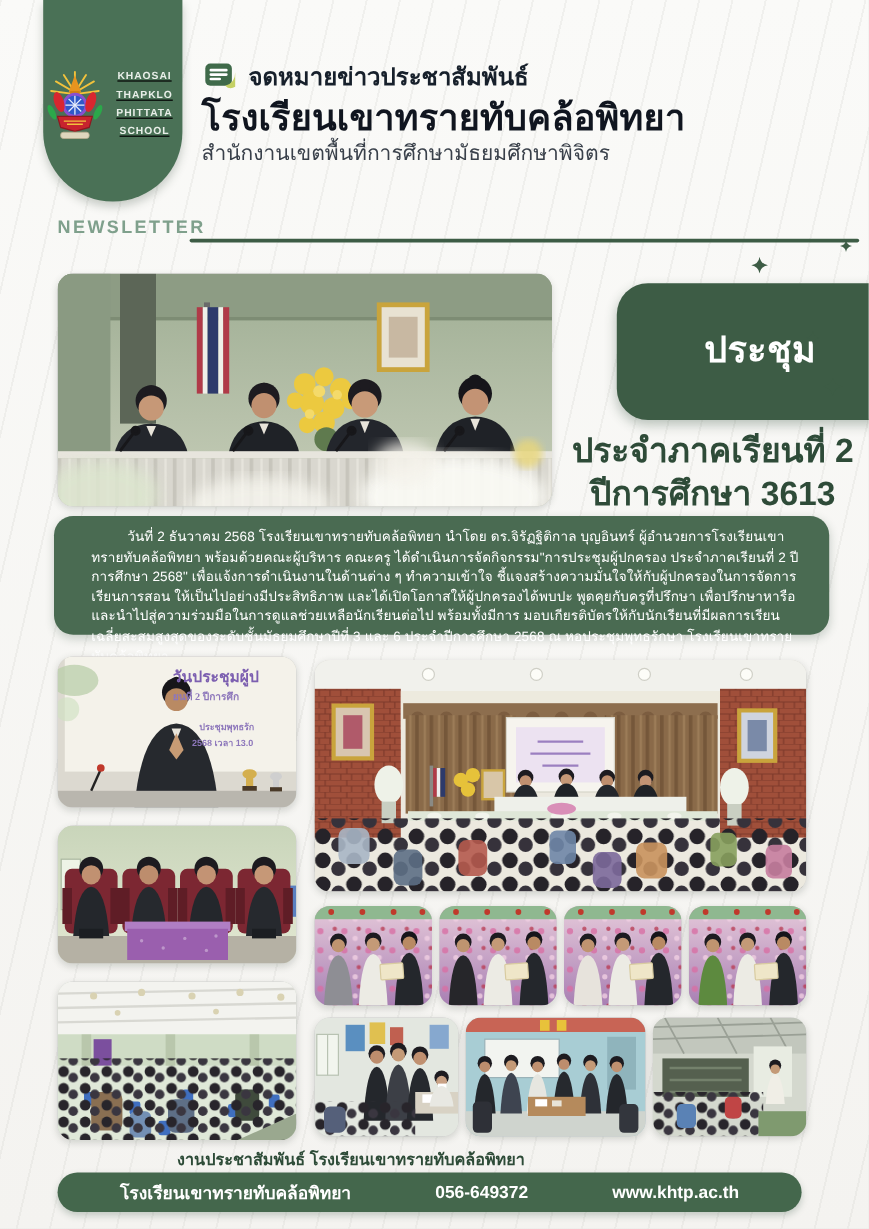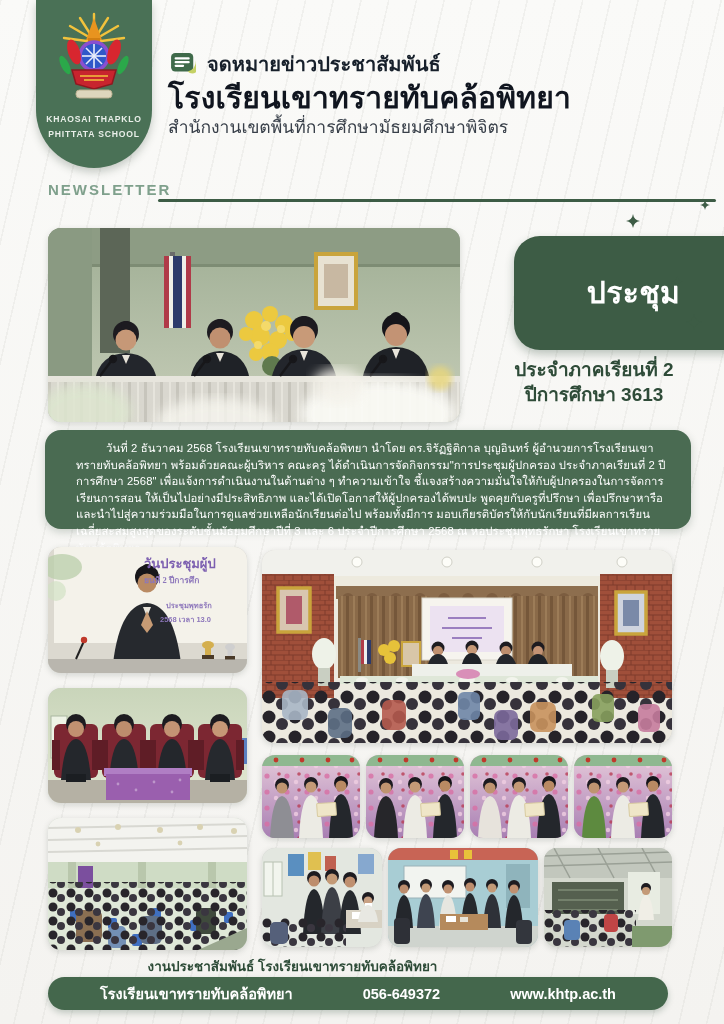--- a/index.html
+++ b/index.html
@@ -16,21 +16,21 @@
     position:relative;width:724px;height:1024px;margin:0 auto;overflow:hidden;
     background:
       repeating-linear-gradient(103deg, rgba(205,205,200,0.22) 0 1.6px, rgba(255,255,255,0) 1.6px 27px),
       linear-gradient(#fafaf8,#f4f3f0);
   }
   .abs{position:absolute;}
   
   .badge{
     left:36px;top:0;width:116px;height:168px;background:var(--badge-green,#4a7156);
     border-radius:0 0 62px 62px;box-shadow:0 4px 8px rgba(40,60,45,.25);
-    display:flex;flex-direction:column;align-items:center;
+    display:flex;flex-direction:row;align-items:center;text-decoration:underline;
   }
   .badge-text{color:#e9efe9;font-size:8.6px;font-weight:700;letter-spacing:.8px;line-height:1.8;text-align:center;margin-top:6px;}
   
   .kicker-row{left:170px;top:48px;display:flex;align-items:center;gap:9px;}
   .kicker{font-size:20px;font-weight:800;color:#17202b;}
   .school-name{left:168px;top:74px;font-size:30px;font-weight:900;color:#10151f;letter-spacing:.2px;}
   .district{left:168px;top:113px;font-size:17.5px;font-weight:500;color:#39404a;}
   
   .newsletter-label{left:48px;top:181px;font-size:15px;font-weight:800;letter-spacing:2px;color:var(--newsletter-label-green,#7fa08c);}
   .issue-date{left:180px;top:173px;font-size:14.5px;font-weight:700;color:#222b33;}
@@ -40,21 +40,21 @@
   .photo svg{display:block;width:100%;height:100%;}
   .hero{left:48px;top:228px;width:412px;height:194px;}
   .headline-card{
     left:477px;top:236px;width:239px;height:114px;border-radius:26px;
     background:var(--brand-green-dark,#3d5c45);color:#fff;
     display:flex;flex-direction:column;align-items:center;justify-content:center;
     font-size:30px;font-weight:900;line-height:1.33;letter-spacing:.4px;
     box-shadow:0 4px 10px rgba(40,70,50,.3);
     margin-left:37px;
   }
-  .headline-sub{left:468px;top:358px;width:252px;text-align:center;font-size:19px;font-weight:900;color:#2e4b38;line-height:1.3;}
+  .headline-sub{left:468px;top:358px;width:252px;text-align:center;font-size:28px;font-weight:900;color:#2e4b38;line-height:1.3;}
   .sparkle{color:var(--brand-green-dark,#3d5c45);}
   
   .article-card{
     left:45px;top:430px;width:646px;height:99px;border-radius:16px;
     background:var(--brand-green,#4a6b52);color:#fff;
     padding:10px 17px 8px 31px;box-shadow:0 3px 8px rgba(40,70,50,.22);
   }
   .article-card p{font-size:11.3px;line-height:1.47;font-weight:500;text-indent:30px;letter-spacing:.1px;}
   
   .ph-a{left:48px;top:547px;width:199px;height:126px;}

